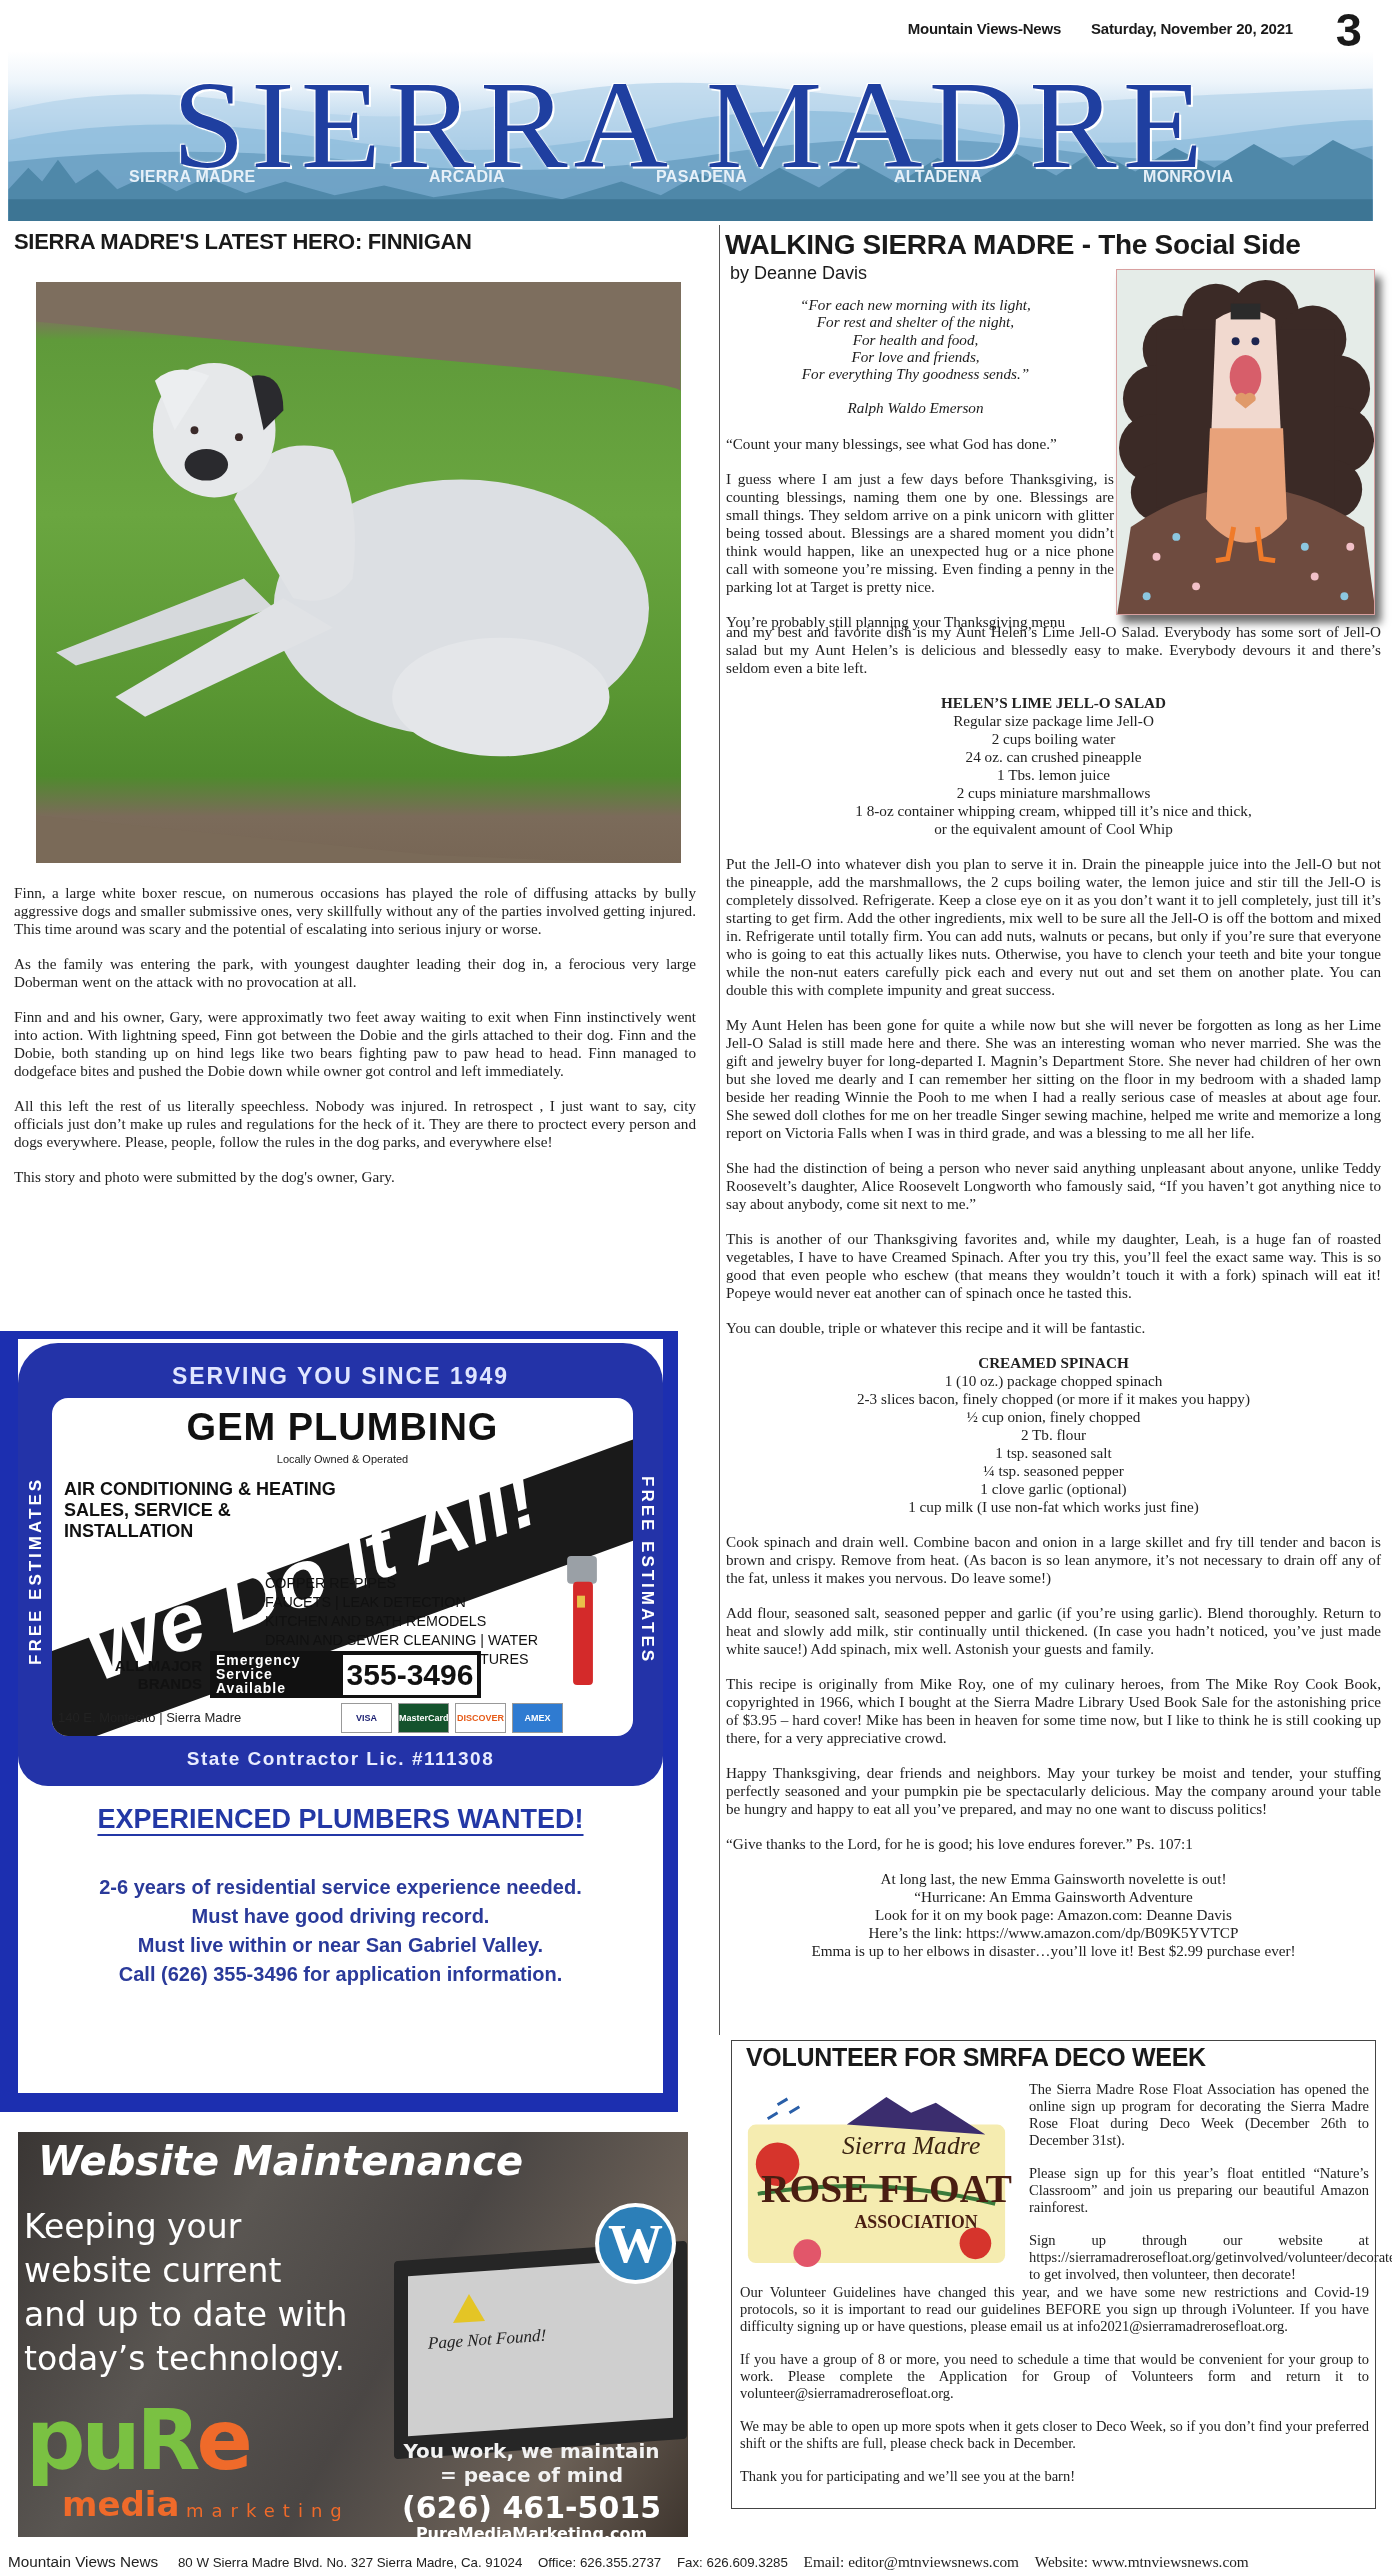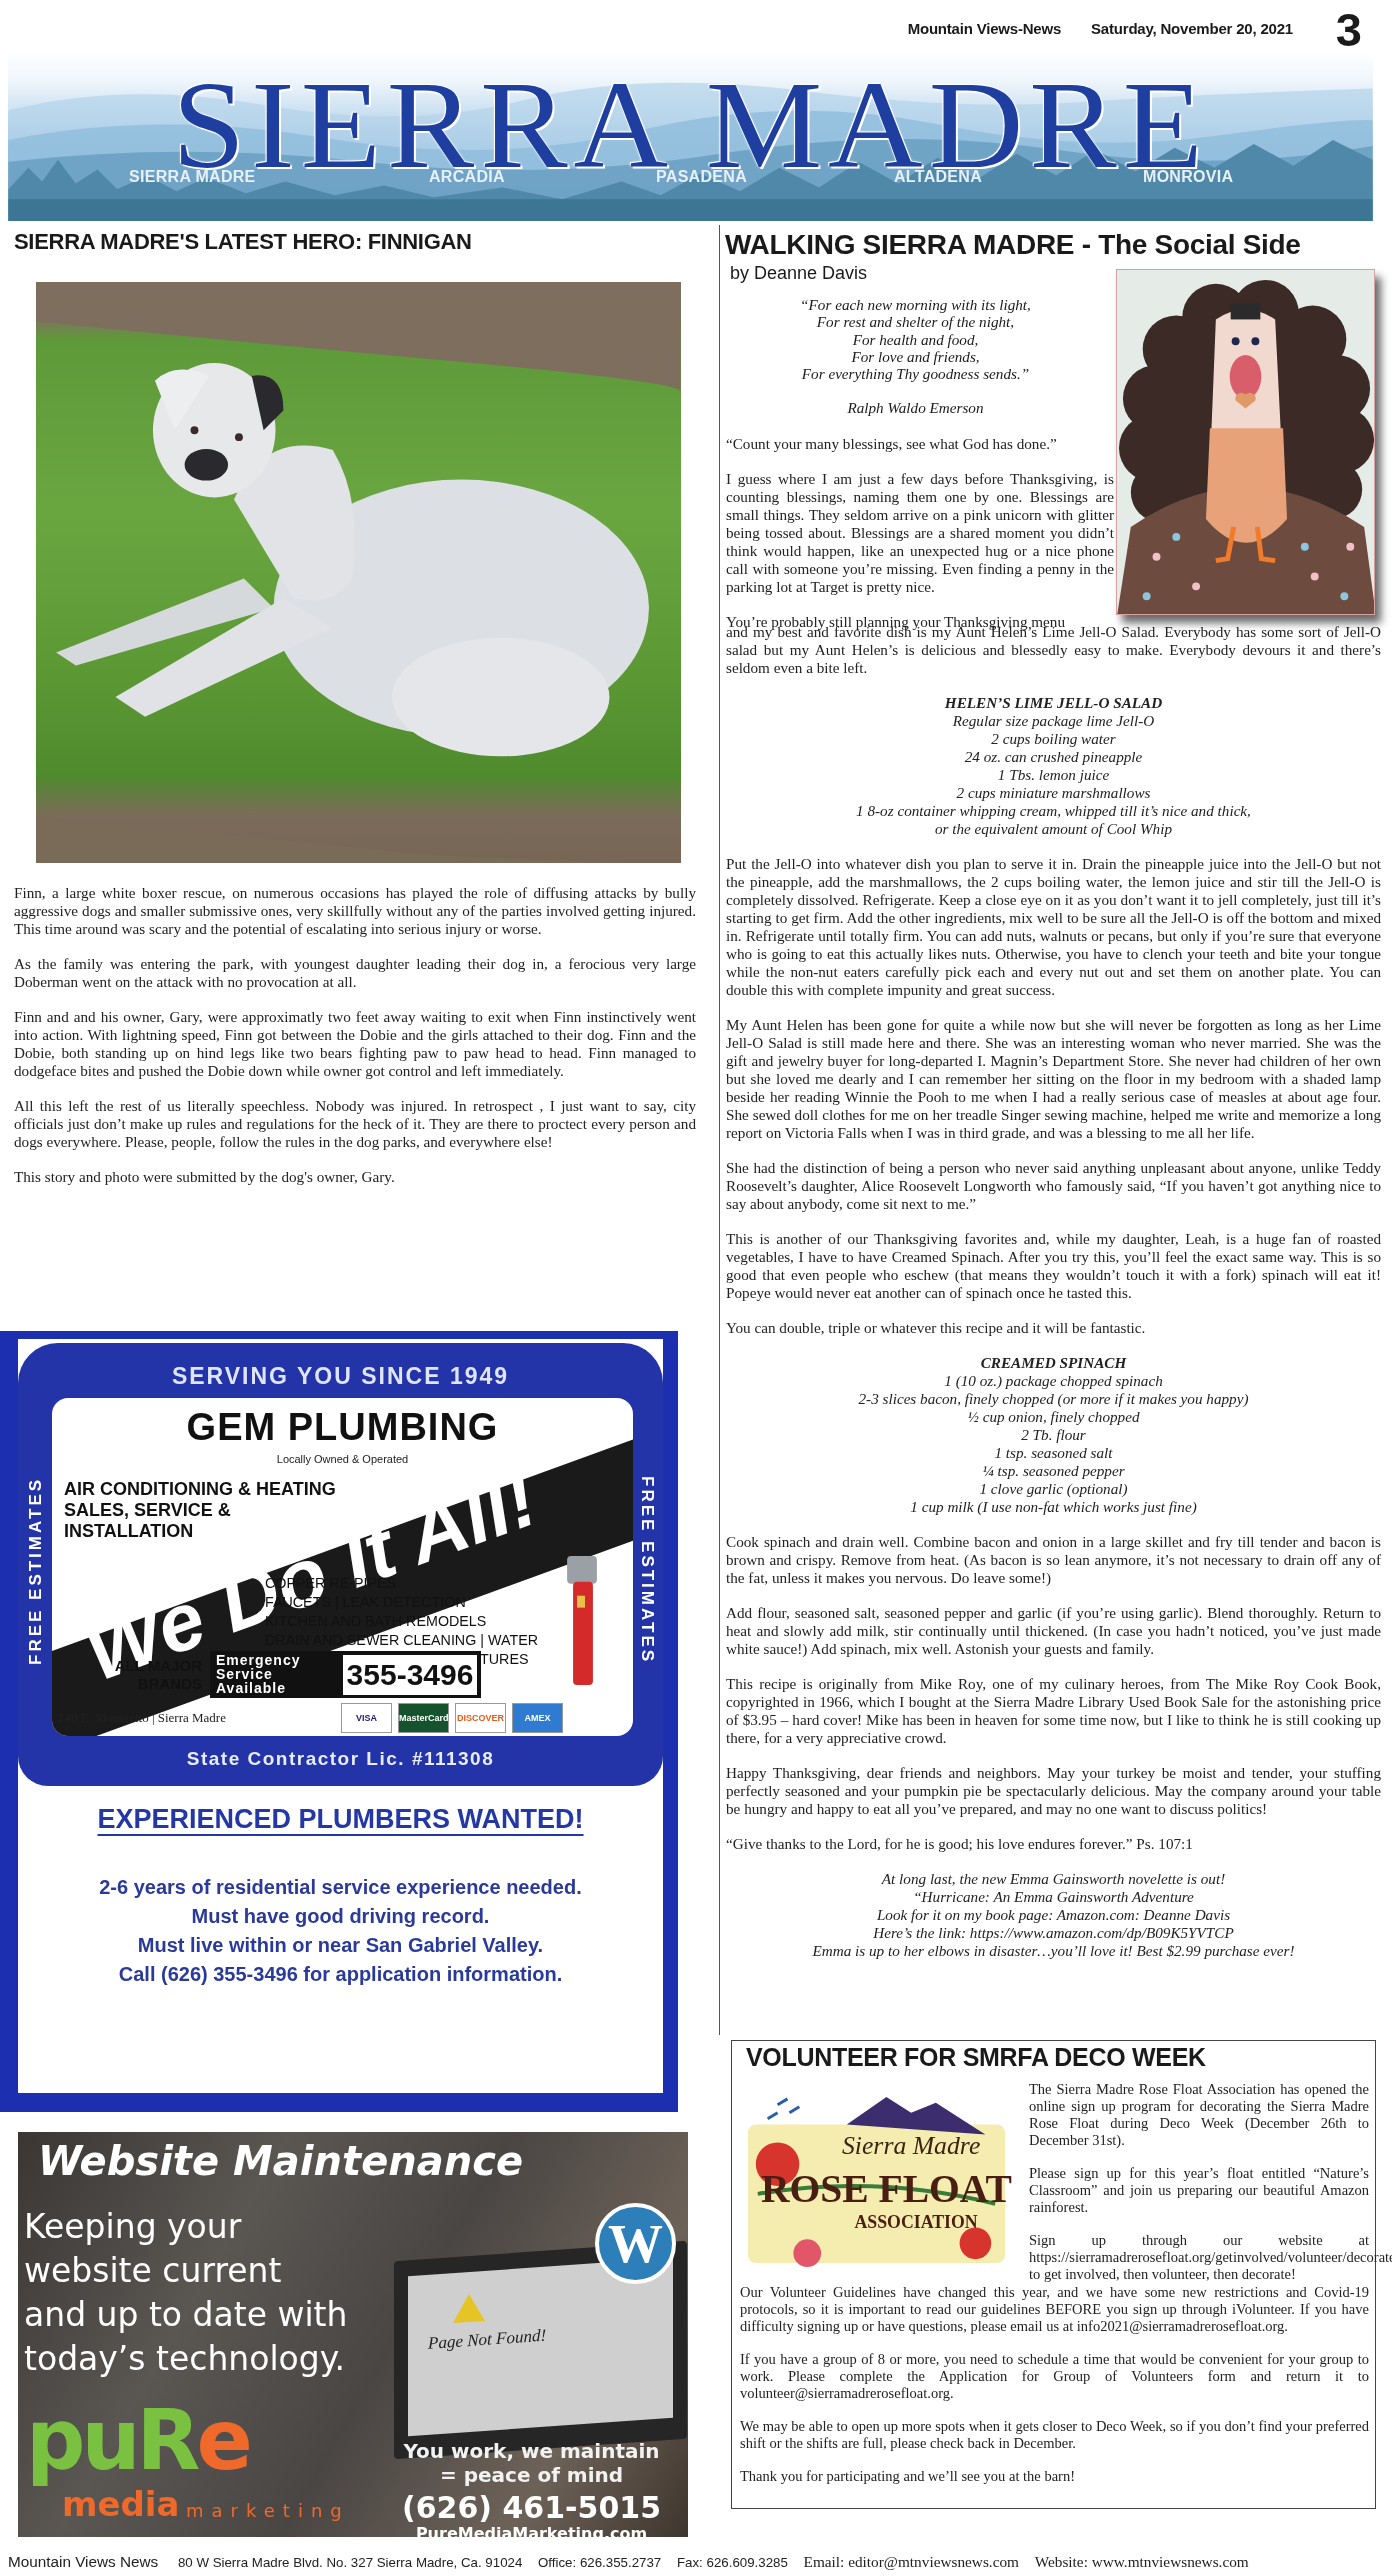--- a/index.html
+++ b/index.html
@@ -43,21 +43,21 @@
   .ad-gem .tagline { position: absolute; left: 0; right: 0; top: 55px; text-align: center; font-family: "Liberation Sans", sans-serif; font-size: 11px; color: #222; }
   .ad-gem .ac { position: absolute; left: 12px; top: 81px; font-family: "Liberation Sans", sans-serif; font-weight: bold; font-size: 18px; line-height: 21px; color: #111; }
   .ad-gem .band { position: absolute; left: -79px; top: 148px; width: 752px; height: 95px; background: #1a1a1a; transform: rotate(-20deg); transform-origin: center; }
   .ad-gem .slogan { position: absolute; left: 20px; top: 117px; width: 554px; font-family: "Liberation Sans", sans-serif; font-weight: 900; font-style: italic; font-size: 81px; color: #fff; transform: rotate(-20deg); white-space: nowrap; }
   .ad-gem .services { position: absolute; right: 95px; top: 176px; text-align: left; font-family: "Liberation Sans", sans-serif; font-weight: normal; font-size: 14.3px; line-height: 19px; color: #111; }
   .ad-gem .wrench { position: absolute; right: 30px; top: 158px; width: 40px; height: 129px; }
   .ad-gem .brands { position: absolute; left: 12px; top: 259px; text-align: right; width: 138px; font-family: "Liberation Sans", sans-serif; font-weight: bold; font-size: 15px; line-height: 18px; color: #111; }
   .ad-gem .emerg { position: absolute; left: 158px; top: 253px; width: 271px; height: 47px; background: #111; }
   .ad-gem .emerg .lbl { position: absolute; left: 6px; top: 2px; font-family: "Liberation Sans", sans-serif; font-weight: bold; font-size: 14px; line-height: 14px; color: #fff; letter-spacing: 1px; }
   .ad-gem .emerg .num { position: absolute; right: 4px; top: 4px; width: 134px; height: 40px; background: #fff; text-align: center; font-family: "Liberation Sans", sans-serif; font-weight: bold; font-size: 30px; line-height: 40px; color: #111; }
-  .ad-gem .addr { position: absolute; left: 6px; top: 312px; font-family: Liberation Serif, serif; font-size: 13px; color: #222; }
+  .ad-gem .addr { position: absolute; left: 6px; top: 312px; font-family: Liberation Sans, sans-serif; font-size: 13px; color: #222; }
   .ad-gem .cards { position: absolute; left: 289px; top: 305px; display: flex; gap: 6px; }
   .ad-gem .cards span { display: block; width: 51px; height: 30px; border: 1px solid #999; font-family: "Liberation Sans", sans-serif; font-size: 9px; font-weight: bold; text-align: center; line-height: 28px; }
   .ad-gem .vlabel { position: absolute; top: 79px; width: 20px; height: 297px; font-family: "Liberation Sans", sans-serif; font-weight: bold; font-size: 17px; color: #fff; letter-spacing: 3px; writing-mode: vertical-rl; text-align: center; }
   .ad-gem .lic { position: absolute; left: 0; right: 0; top: 405px; text-align: center; font-family: "Liberation Sans", sans-serif; font-weight: bold; font-size: 19px; color: #e8ecff; letter-spacing: 1.5px; }
   .ad-gem .wanted { position: absolute; left: 0; right: 0; top: 465px; text-align: center; font-family: "Liberation Sans", sans-serif; font-weight: bold; font-size: 27px; color: #2338a6; text-decoration: underline; text-underline-offset: 6px; }
   .ad-gem .reqs { position: absolute; left: 0; right: 0; top: 534px; text-align: center; font-family: "Liberation Sans", sans-serif; font-weight: bold; font-size: 20px; line-height: 29px; color: #2a3a9a; }
 
   .ad-pure { position: absolute; left: 18px; top: 2132px; width: 670px; height: 405px; overflow: hidden;
     background: linear-gradient(120deg, #3a3634 0%, #5a5652 30%, #4a4644 55%, #6d6258 80%, #3e352e 100%); }
   .ad-pure .h { position: absolute; left: 20px; top: 6px; font-family: "DejaVu Sans", sans-serif; font-weight: bold; font-style: italic; font-size: 40px; color: #fff; }
@@ -76,21 +76,21 @@
   .ad-pure .phone { position: absolute; right: 8px; top: 358px; width: 297px; text-align: center; font-family: "DejaVu Sans", sans-serif; font-weight: bold; font-size: 30px; color: #fff; }
   .ad-pure .site { position: absolute; right: 8px; top: 392px; width: 297px; text-align: center; font-family: "DejaVu Sans", sans-serif; font-weight: bold; font-size: 16px; color: #fff; }
 
   .walk-title { position: absolute; left: 5px; top: 4px; font-size: 28px; white-space: nowrap; }
   .byline { position: absolute; left: 10px; top: 38px; font-family: "Liberation Sans", sans-serif; font-size: 18px; }
   .turkey { position: absolute; left: 396px; top: 44px; width: 259px; height: 346px; background: #e3ebe6; border: 1px solid #d8a0a0; box-shadow: 6px 8px 8px #6b6b6b; overflow: hidden; }
   .poem { position: absolute; left: 0; top: 71px; width: 391px; text-align: center; font-size: 15.2px; line-height: 17.3px; font-style: italic; }
   .poem .attrib { margin-top: 17px; }
   .walk-body1 { left: 6px; top: 210px; width: 388px; }
   .walk-body2 { left: 6px; top: 398px; width: 655px; }
-  .recipe { text-align: center; margin-bottom: 17px; font-style: italic; }
+  .recipe { text-align: center; margin-bottom: 17px; }
   .recipe .rt { font-weight: bold; }
 
   .smrfa { position: absolute; left: 731px; top: 2040px; width: 645px; height: 469px; border: 1px solid #444; }
   .smrfa h3 { position: absolute; left: 14px; top: 2px; font-family: "Liberation Sans", sans-serif; font-weight: bold; font-size: 25px; letter-spacing: -0.3px; }
   .smrfa .logo { position: absolute; left: 6px; top: 44px; width: 277px; height: 188px; }
   .smrfa .side { left: 297px; top: 40px; width: 340px; }
   .smrfa .bottom { left: 8px; top: 243px; width: 629px; }
   .smrfa .article-body { font-size: 14.5px; line-height: 17px; }
   .smrfa .article-body p { margin-bottom: 16px; }
 

